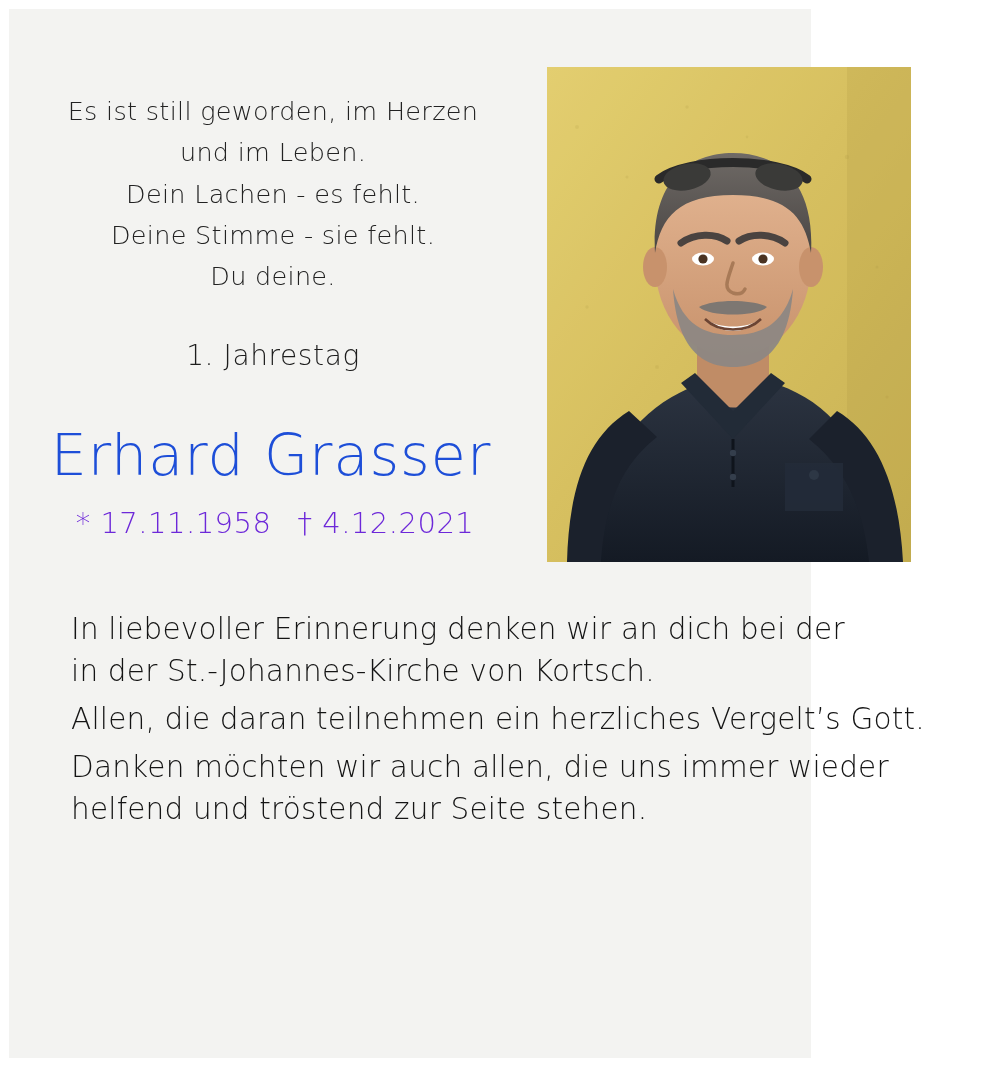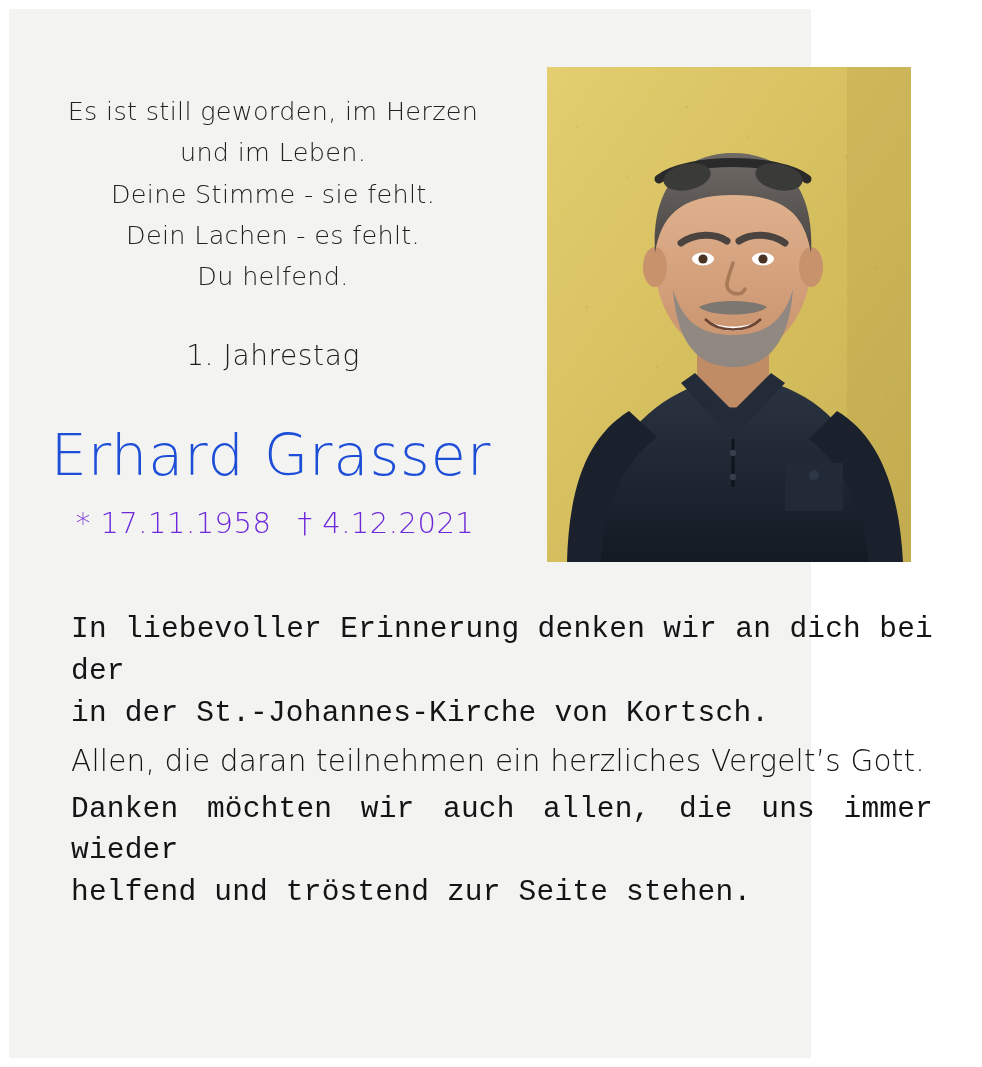--- a/index.html
+++ b/index.html
@@ -127,21 +127,20 @@
     letter-spacing: 0.2px;
   }
   .para {
     margin: 0;
   }
   .para.justify {
     text-align: justify;
   }
   .para.justify > span.line {
     display: block;
-    font-family: Liberation Mono, monospace;
   }
   .block-gap {
     height: 22px;
   }
   .small-gap {
     height: 6px;
   }
   .signature {
     font-size: 29.5px;
     line-height: 1.45;
@@ -152,23 +151,23 @@
 <body>
 
 <div class="memorial-card">
   <div class="inner">
 
     <div class="top-area">
 
       <div class="verse">
         <div>Es ist still geworden, im Herzen</div>
         <div>und im Leben.</div>
+        <div>Dein Lachen - es fehlt.</div>
         <div>Deine Stimme - sie fehlt.</div>
-        <div>Dein Lachen - es fehlt.</div>
-        <div>Du helfend.</div>
+        <div>Du deine.</div>
       </div>
 
       <div class="anniversary">1. Jahrestag</div>
 
       <div class="name">Erhard Grasser</div>
 
       <div class="dates">
         <span>* 17.11.1958</span><span class="gap"></span><span>† 4.12.2021</span>
       </div>
 

